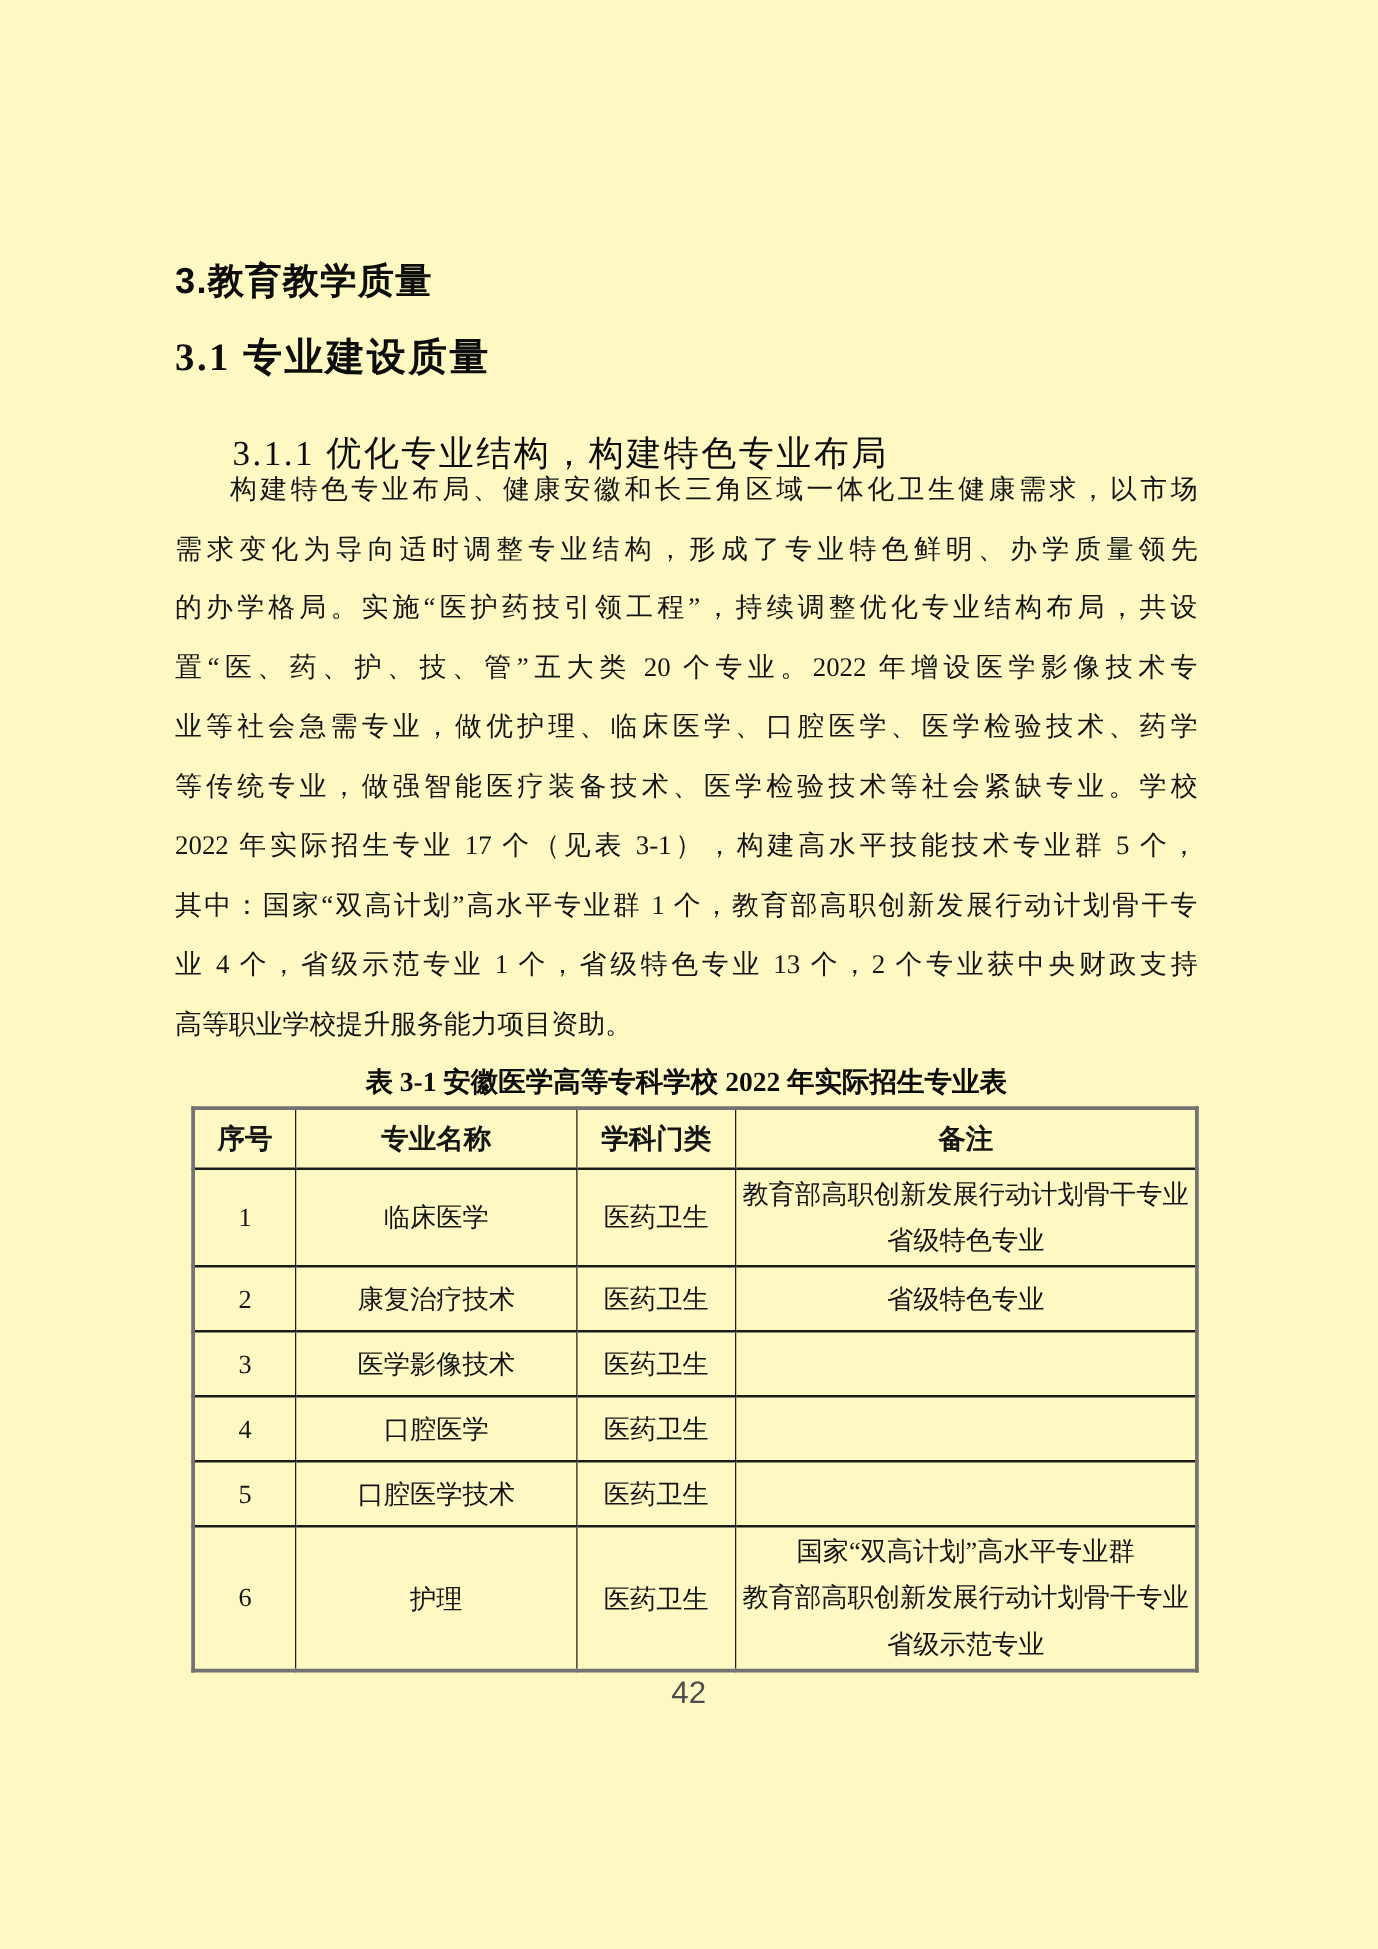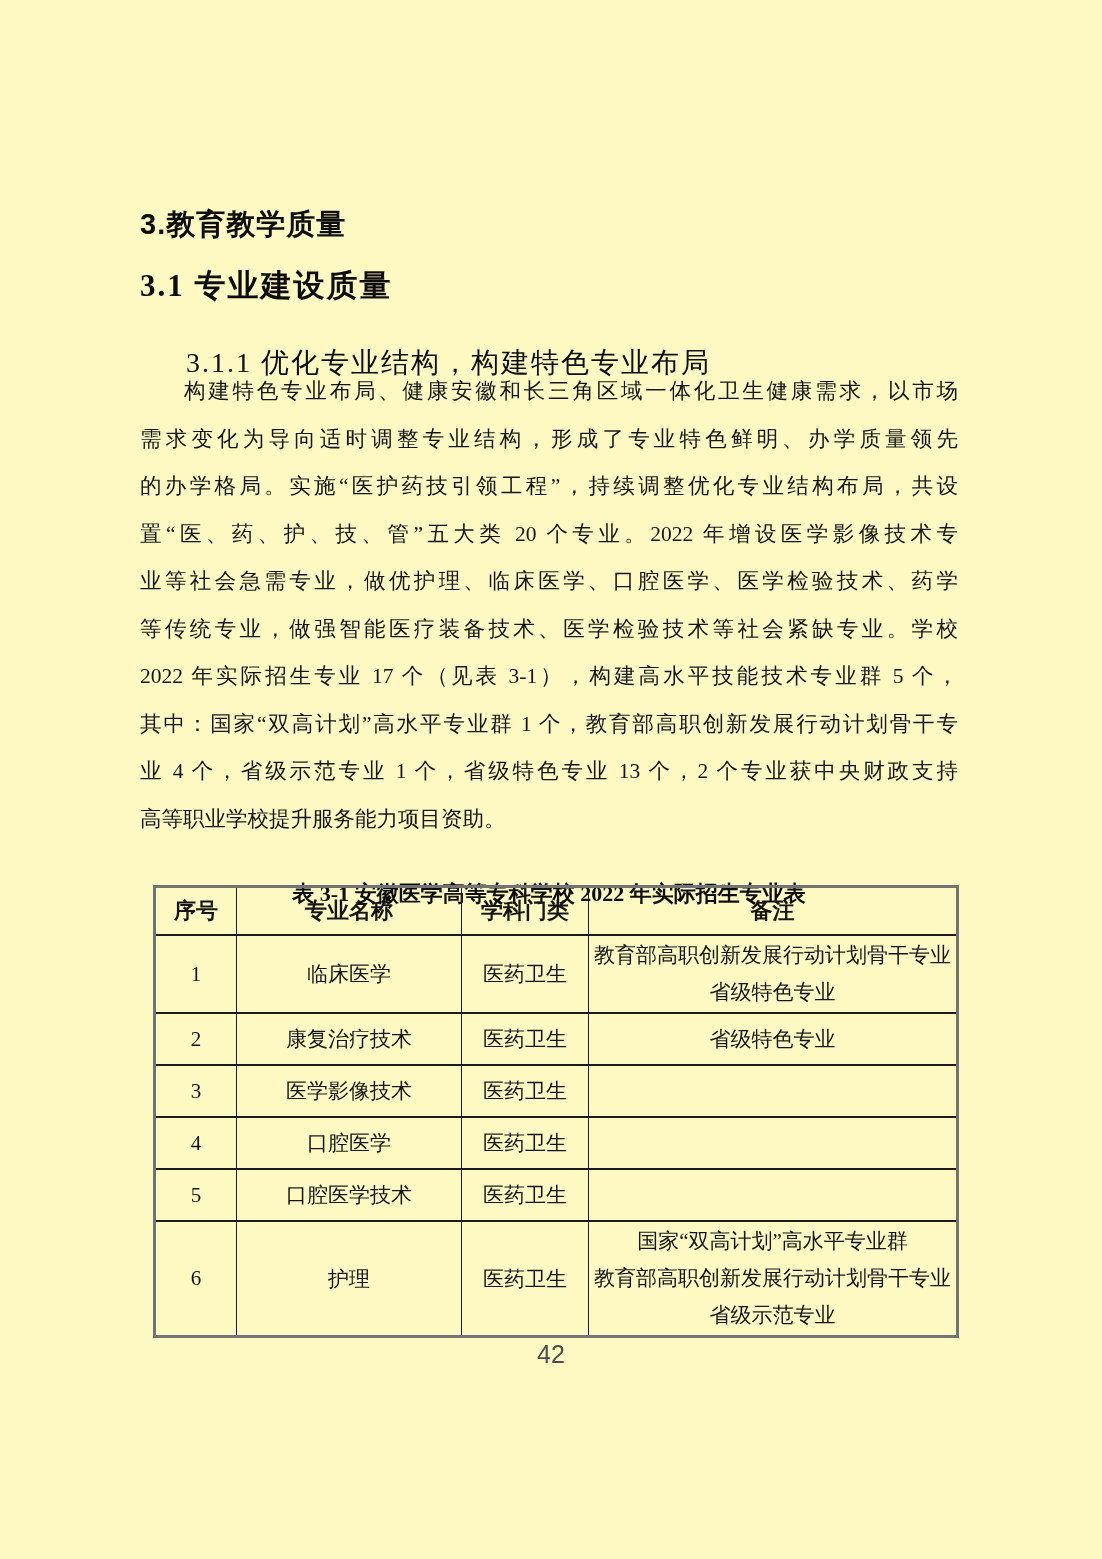--- a/index.html
+++ b/index.html
@@ -77,21 +77,20 @@
   .caption {
     position: absolute;
     left: 140px;
     top: 851px;
     width: 818px;
     text-align: center;
     font-size: 22px;
     font-weight: bold;
     color: #0d0d0d;
     white-space: nowrap;
-    margin-top: 28px;
   }
   table.major-table {
     position: absolute;
     left: 153px;
     top: 885px;
     width: 803px;
     border-collapse: collapse;
     table-layout: fixed;
     border: 3px solid #737373;
   }

